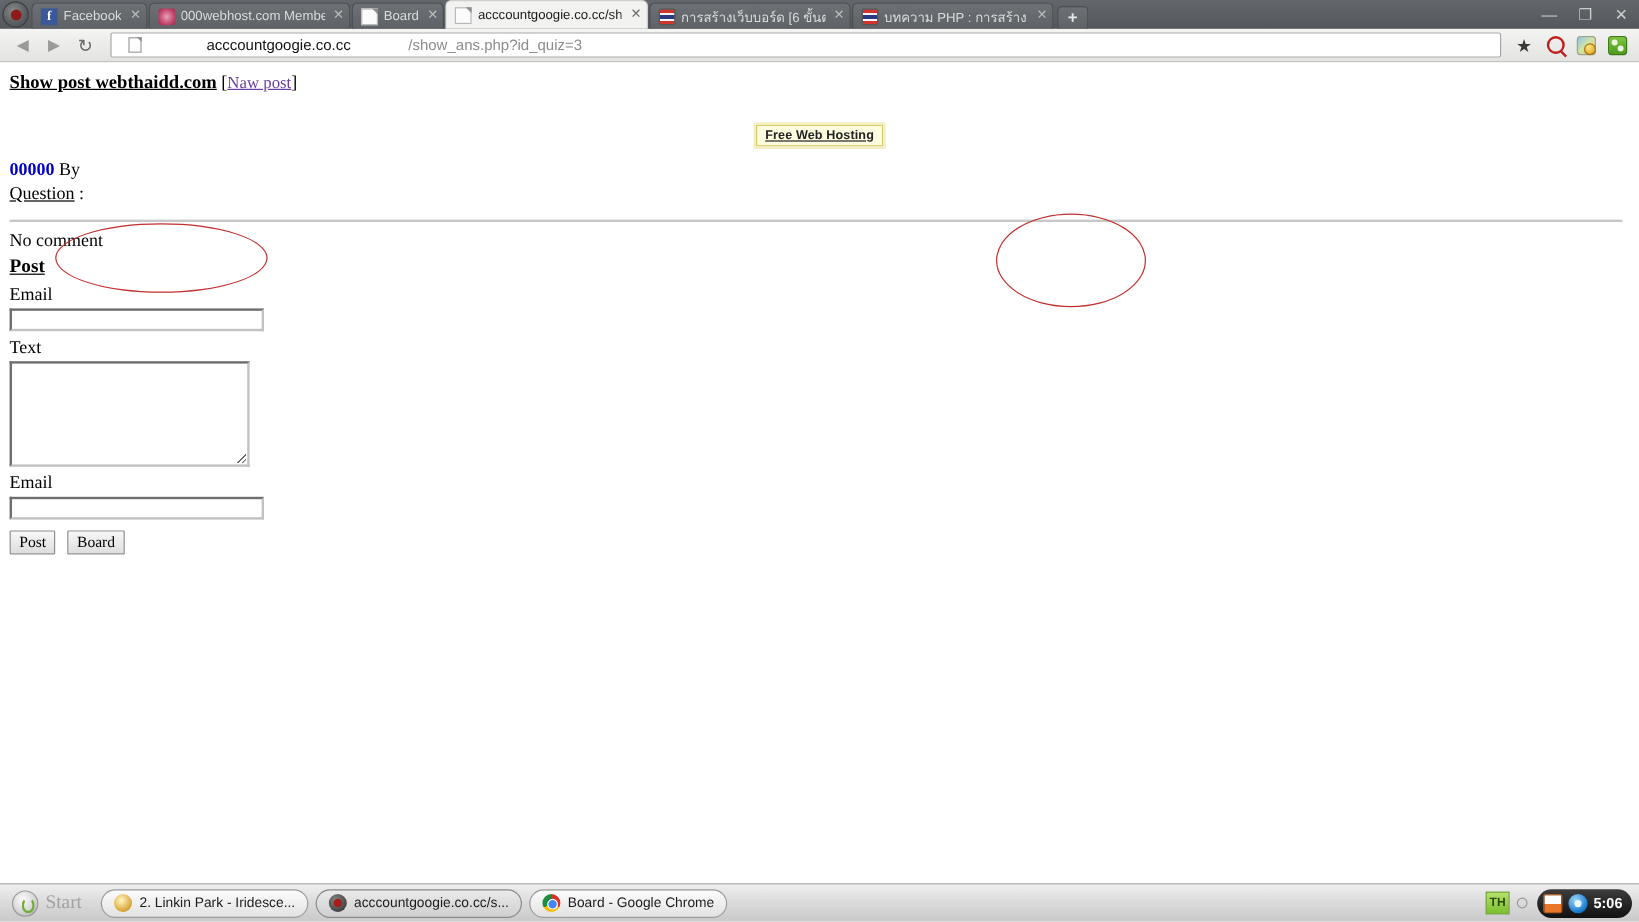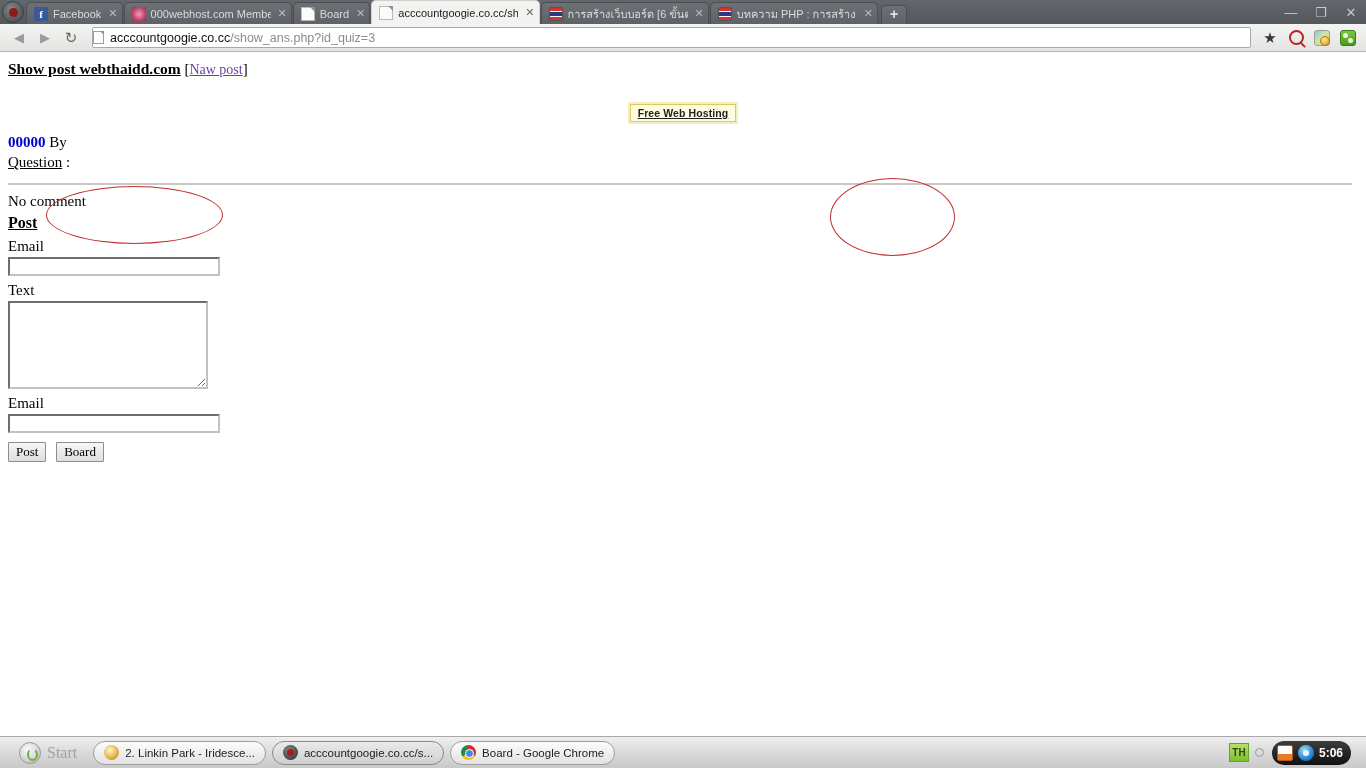--- a/index.html
+++ b/index.html
@@ -147,24 +147,25 @@
   }
   .nav-btn.reload { color: #6a6a6a; font-size: 15px; }
   #omnibox {
     flex: 1 1 auto;
     height: 21px;
     margin: 0 5px 0 8px;
     background: #fff;
     border: 1px solid #a9a9a7;
     border-radius: 2px;
     display: flex; align-items: center;
-    padding: 0 0;
+    padding: 0 14px;
     font-size: 12.5px;
     overflow: hidden;
     cursor: text;
+    gap: 48px;
   }
   #omnibox .page-icon {
     width: 11px; height: 13px;
     background: #fdfdfd; border: 1px solid #9e9e9e;
     margin-right: 6px; flex: 0 0 11px; position: relative;
   }
   #omnibox .page-icon::after {
     content:""; position:absolute; right:-1px; top:-1px;
     border-width: 0 4px 4px 0; border-style: solid;
     border-color: transparent #8e8e8e transparent transparent;
@@ -319,21 +320,21 @@
   #annot-left  { left: 46px;  top: 134px; width: 177px; height: 58px; }
   #annot-right { left: 830px; top: 126px; width: 125px; height: 78px; }
 
   
   #taskbar {
     position: absolute; left: 0; bottom: 0;
     width: 1366px; height: 32px;
     background: linear-gradient(to bottom,#efefef 0%,#dcdcdc 45%,#c9c9c9 100%);
     border-top: 1px solid #a8a8a8;
     display: flex; align-items: center;
-    padding: 0 15px;
+    padding: 0 6px;
   }
   #start-btn {
     display: flex; align-items: center;
     height: 26px; padding: 0 10px 0 4px;
     cursor: pointer;
   }
   #start-orb {
     width: 22px; height: 22px; border-radius: 50%;
     background: radial-gradient(circle at 40% 33%, #fcfcfc, #d3d3d3 60%, #9f9f9f 100%);
     border: 1px solid #9a9a9a;

